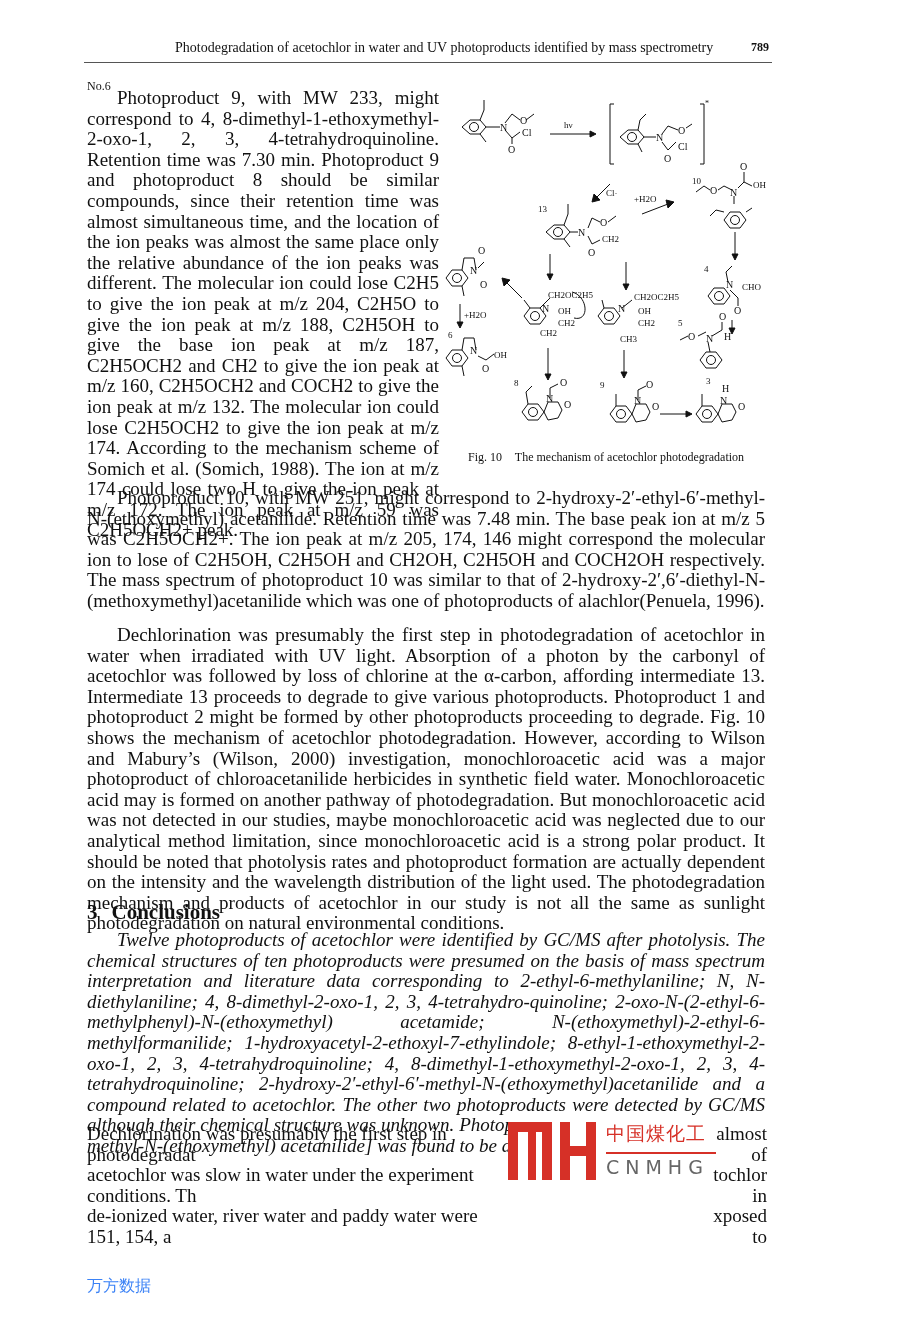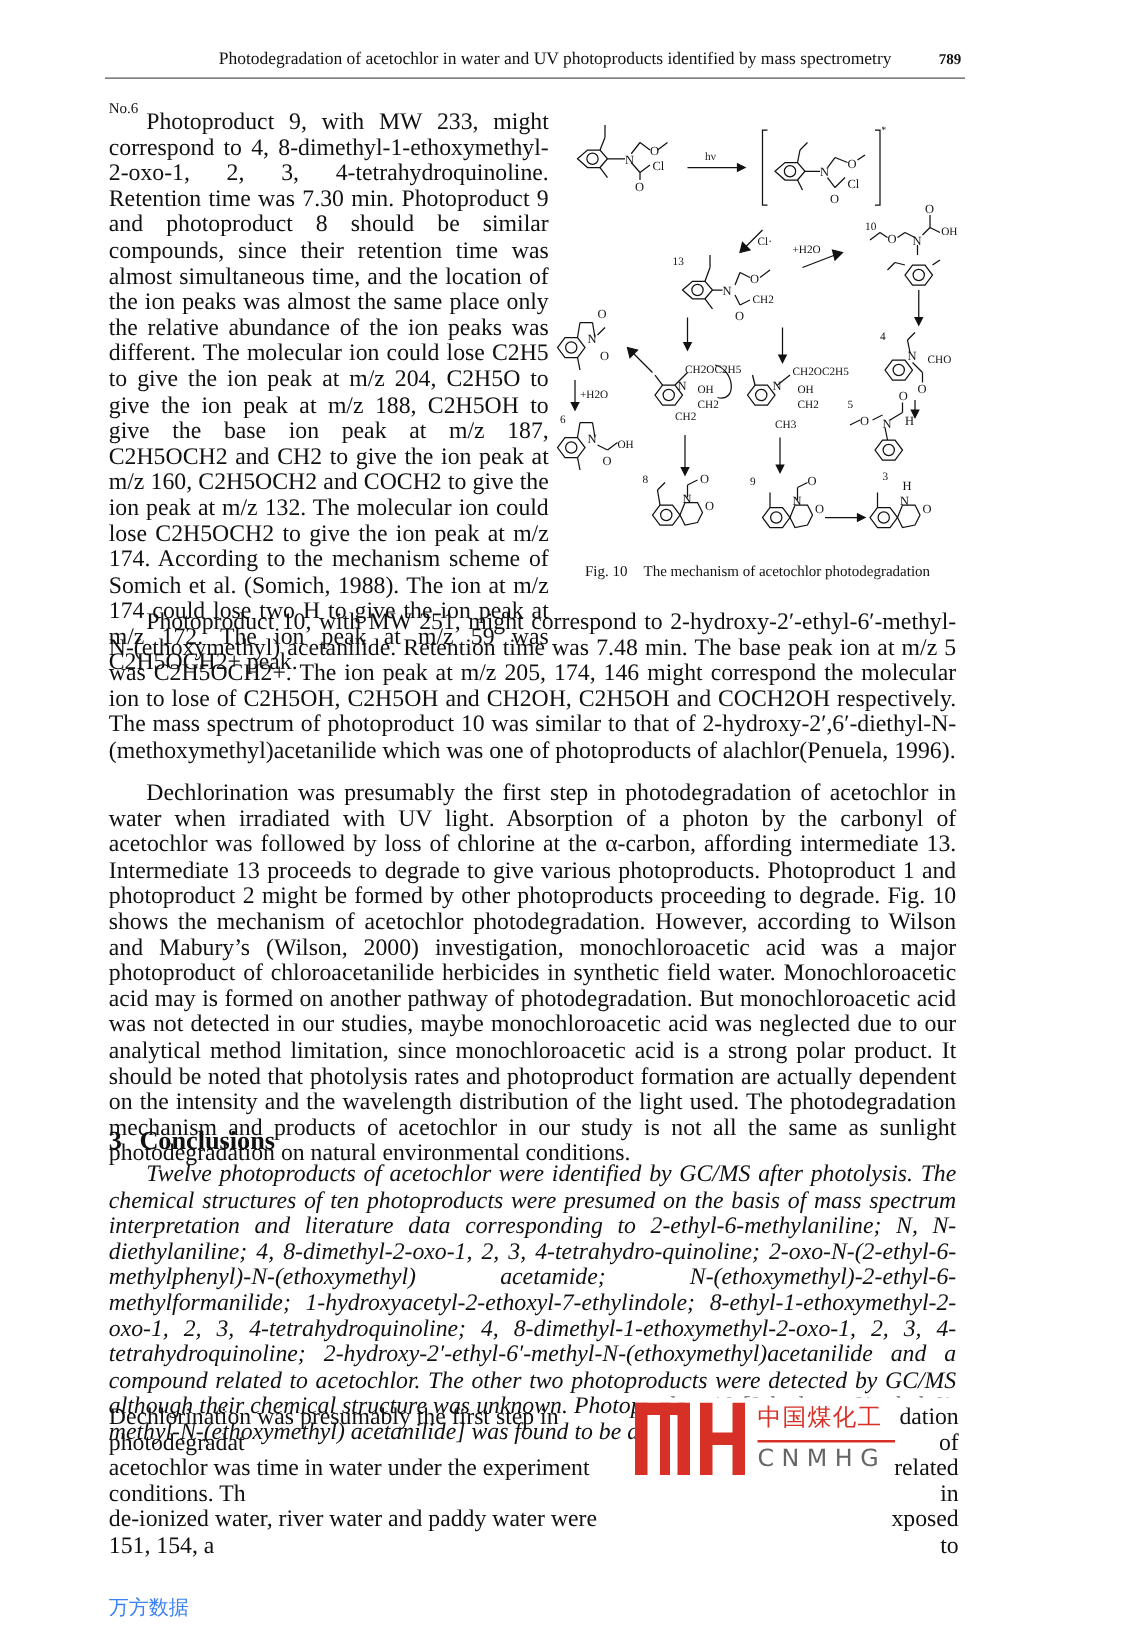--- a/index.html
+++ b/index.html
@@ -307,37 +307,37 @@
 <div class="section">
   <span class="num">3</span><span>Conclusions</span>
 </div>
 
 <div class="para full" style="top:930px;font-style:italic;">
   <span class="indent"></span><span>Twelve photoproducts of acetochlor were identified by GC/MS after photolysis. The chemical structures of ten photoproducts were presumed on the basis of mass spectrum interpretation and literature data corresponding to 2-ethyl-6-methylaniline; N, N-diethylaniline; 4, 8-dimethyl-2-oxo-1, 2, 3, 4-tetrahydro-quinoline; 2-oxo-N-(2-ethyl-6-methylphenyl)-N-(ethoxymethyl) acetamide; N-(ethoxymethyl)-2-ethyl-6-methylformanilide; 1-hydroxyacetyl-2-ethoxyl-7-ethylindole; 8-ethyl-1-ethoxymethyl-2-oxo-1, 2, 3, 4-tetrahydroquinoline; 4, 8-dimethyl-1-ethoxymethyl-2-oxo-1, 2, 3, 4-tetrahydroquinoline; 2-hydroxy-2′-ethyl-6′-methyl-N-(ethoxymethyl)acetanilide and a compound related to acetochlor. The other two photoproducts were detected by GC/MS although their chemical structure was unknown. Photoproduct 10 [2-hydroxy-2′-ethyl-6′-methyl-N-(ethoxymethyl) acetanilide] was found to be a major product in photolysis.</span>
 </div>
 
 <div class="para" style="left:87px; top:1124px; width:420px; text-align:left;">
   <div>Dechlorination was presumably the first step in photodegradat</div>
-  <div>acetochlor was time in water under the experiment conditions. Th</div>
+  <div>acetochlor was slow in water under the experiment conditions. Th</div>
   <div>de-ionized water, river water and paddy water were 151, 154, a</div>
 </div>
 
 <div class="watermark">
   <svg class="wm-logo" viewBox="0 0 88 58">
     <rect x="0" y="0" width="10" height="58" fill="#d63027"></rect>
     <rect x="0" y="0" width="40" height="10" fill="#d63027"></rect>
     <rect x="20" y="0" width="8" height="58" fill="#d63027"></rect>
     <rect x="34" y="0" width="10" height="58" fill="#d63027"></rect>
     <rect x="52" y="0" width="10" height="58" fill="#d63027"></rect>
     <rect x="52" y="24" width="36" height="10" fill="#d63027"></rect>
     <rect x="78" y="0" width="10" height="58" fill="#d63027"></rect>
   </svg>
   <div class="wm-cn">中国煤化工</div>
   <div class="wm-rule"></div>
   <div class="wm-en">CNMHG</div>
 </div>
 <div class="para" style="left:705px; top:1124px; width:62px; text-align:right;">
-  <div>dation of</div>
-  <div>related in</div>
+  <div>almost of</div>
+  <div>tochlor in</div>
   <div>xposed to</div>
 </div>
 
 <div class="footer">万方数据</div>
 
 </body></html>

